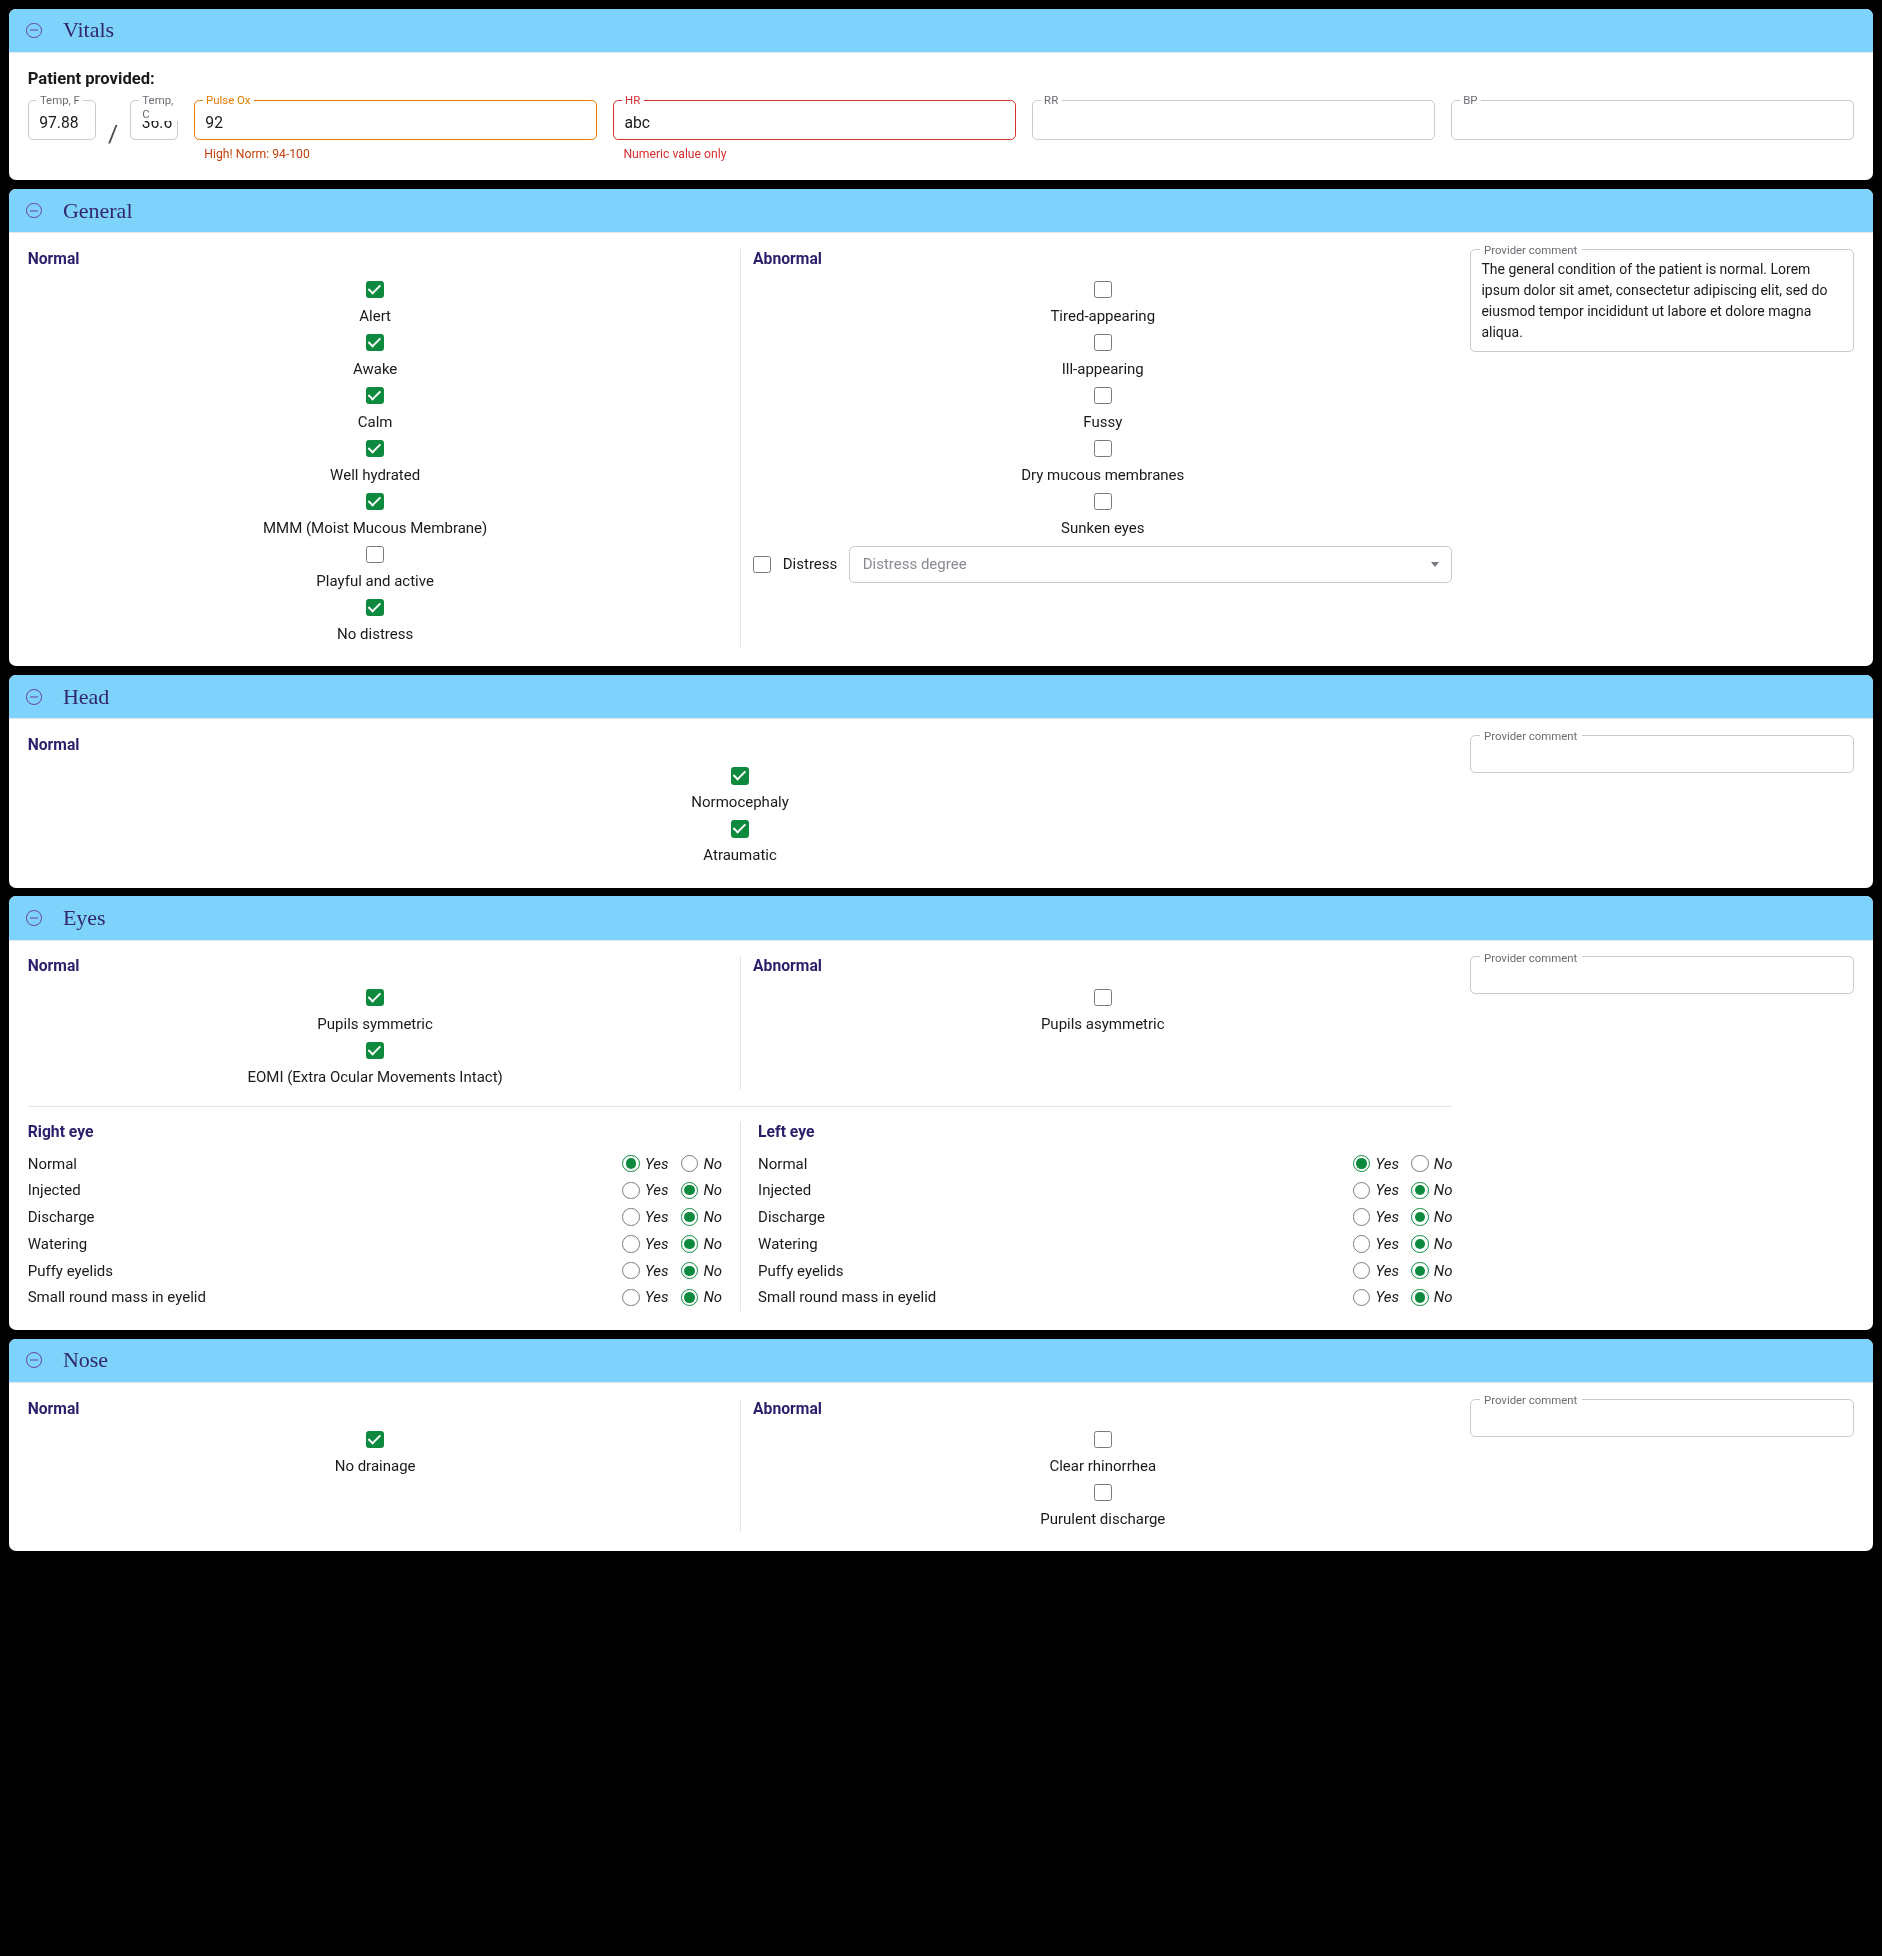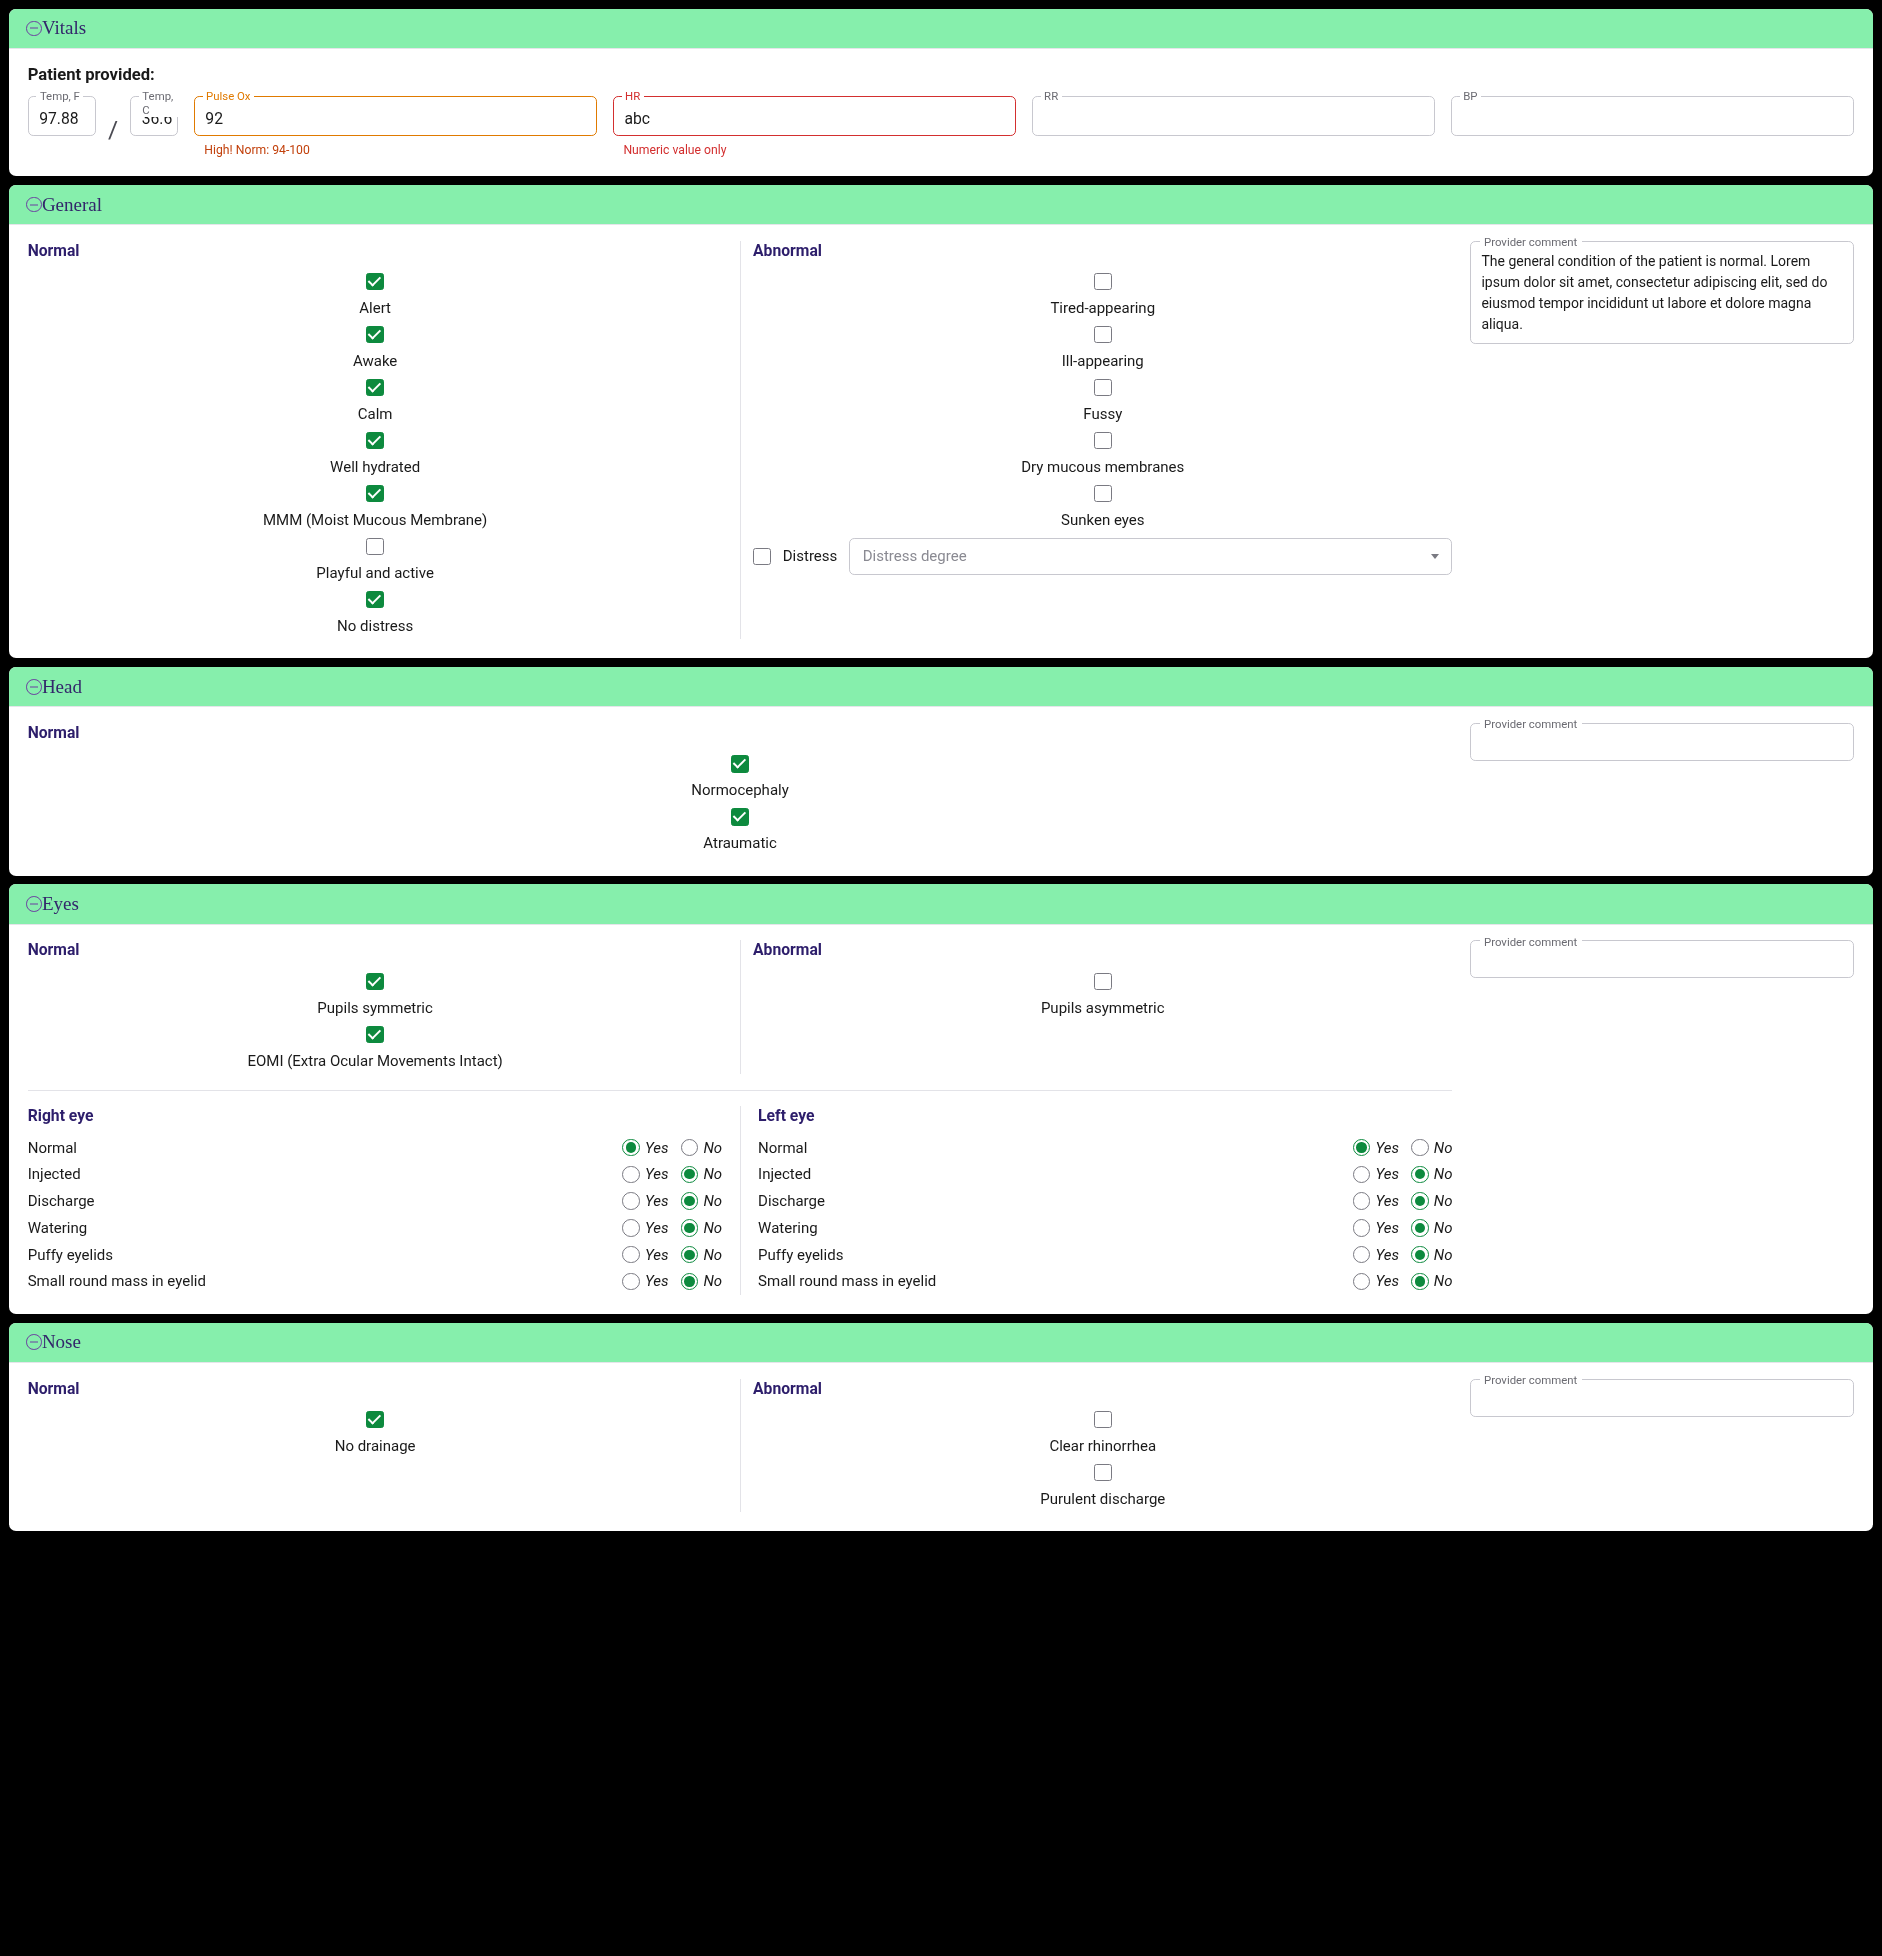--- a/index.html
+++ b/index.html
@@ -10,29 +10,29 @@
     color: #1a1a1a;
     padding: 8.7px;
   }
   .card {
     background: #fff;
     border-radius: 7px;
     margin-bottom: 8.7px;
     overflow: hidden;
   }
   .card-header {
-    background: #86efac;
+    background: #7dd3fc;
     border-bottom: 0.9px solid #e5e5ea;
     padding: 8.7px 17.5px;
     display: flex;
     align-items: center;
-    gap: 0;
+    gap: 21px;
     color: #33276b;
     font-family: Georgia, "Times New Roman", serif;
-    font-size: 19px;
+    font-size: 22px;
   }
   .collapse-icon {
     width: 15.7px; height: 15.7px;
     border: 1.7px solid #6b3fa0;
     border-radius: 50%;
     position: relative;
     flex-shrink: 0;
   }
   .collapse-icon::after {
     content: "";

